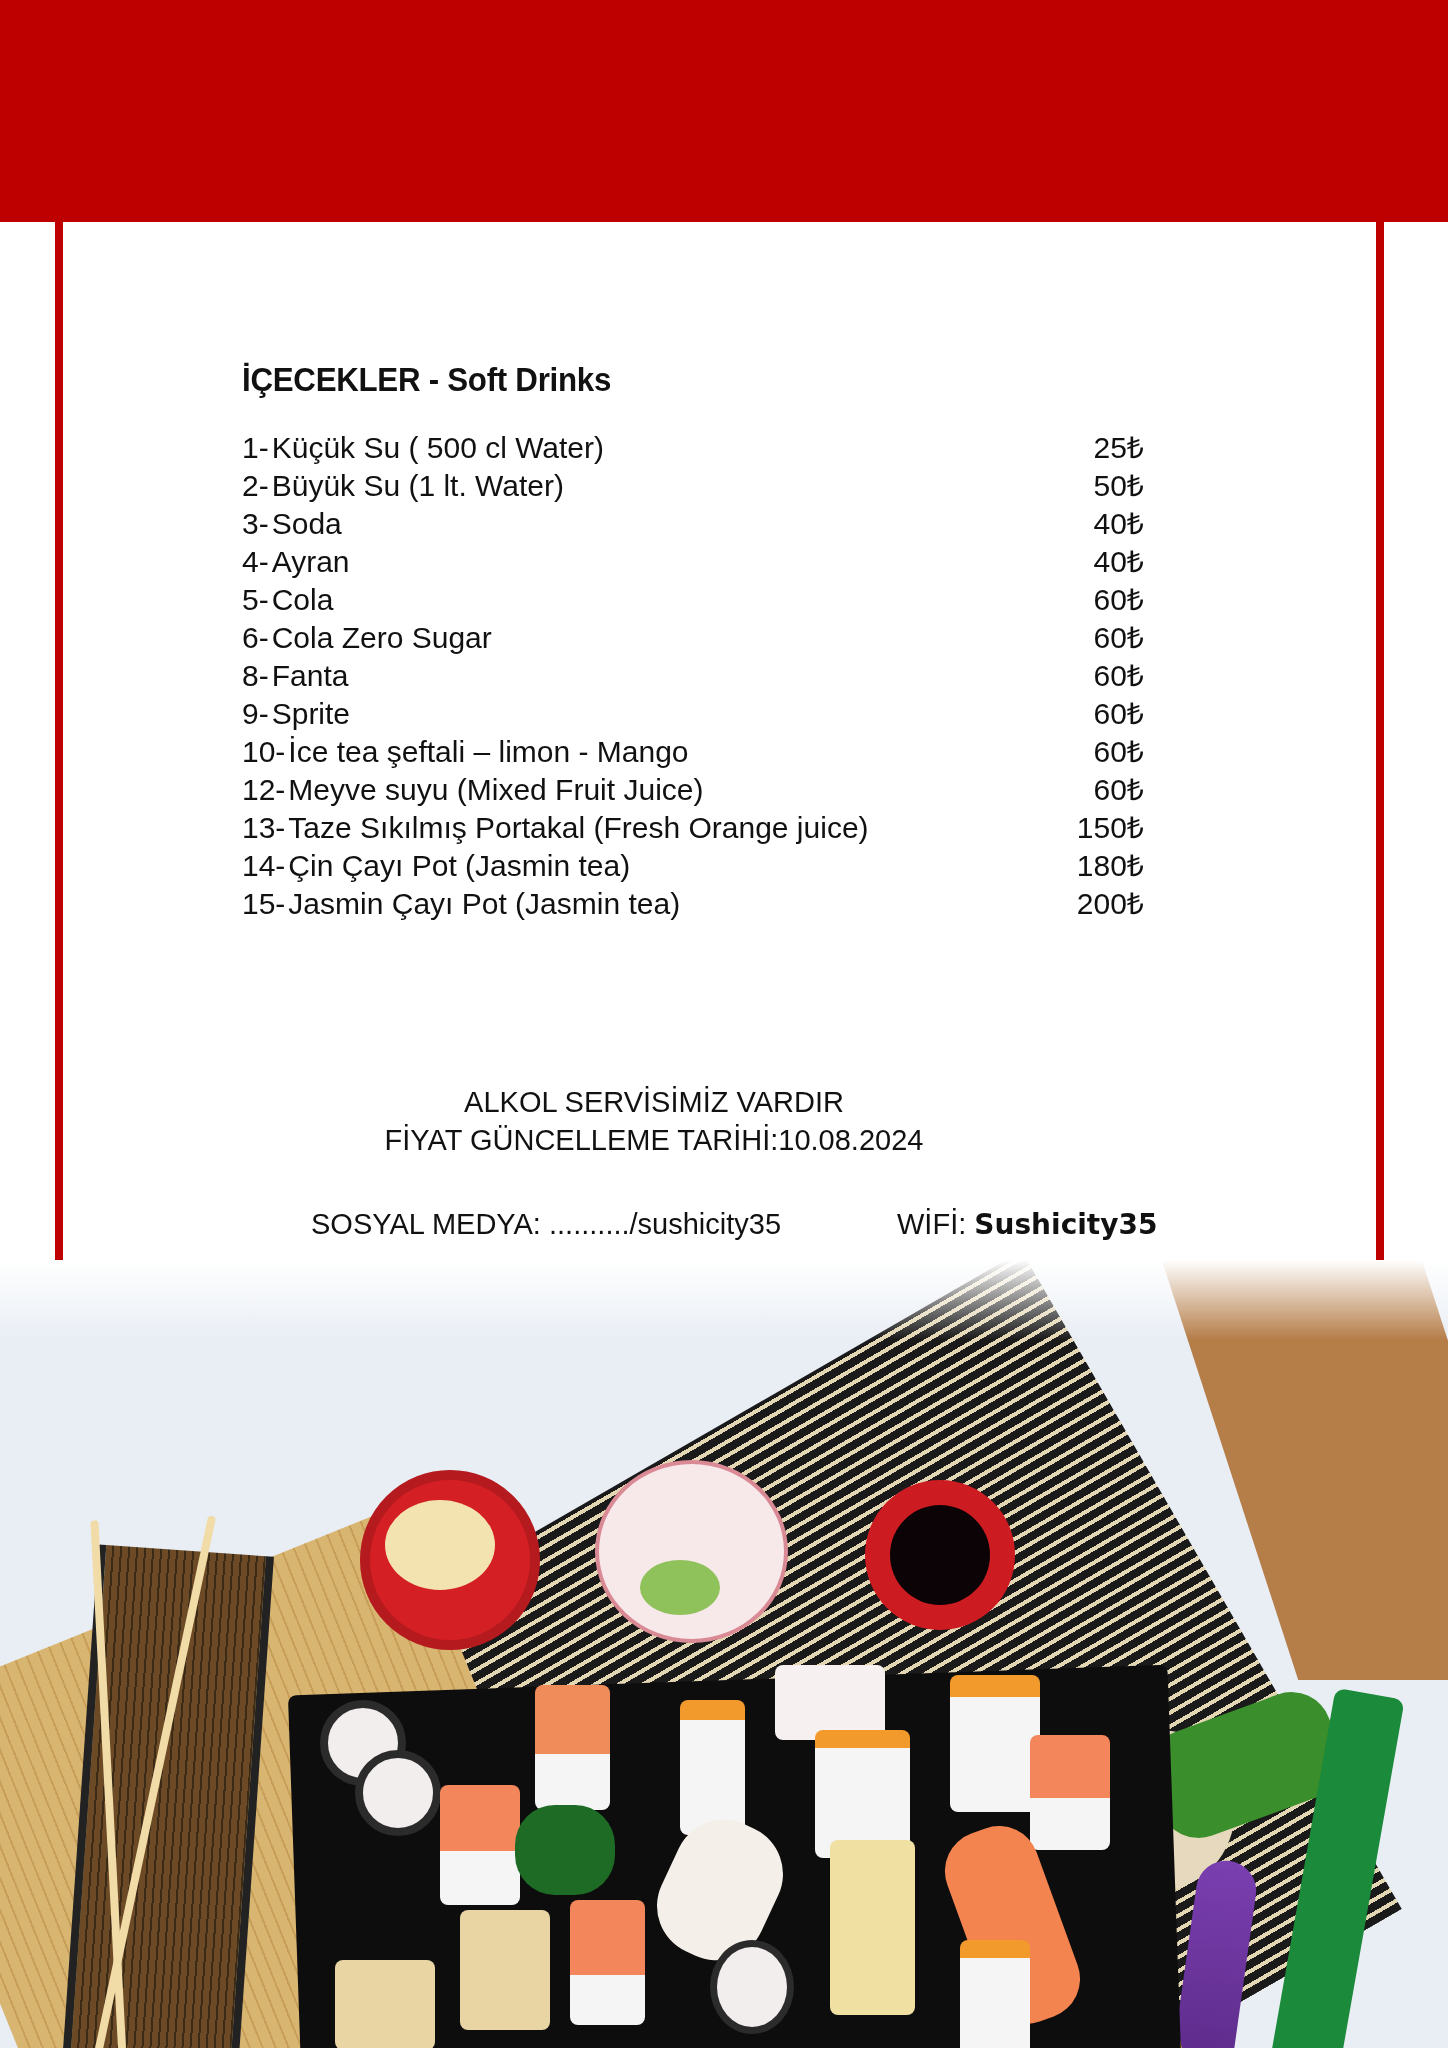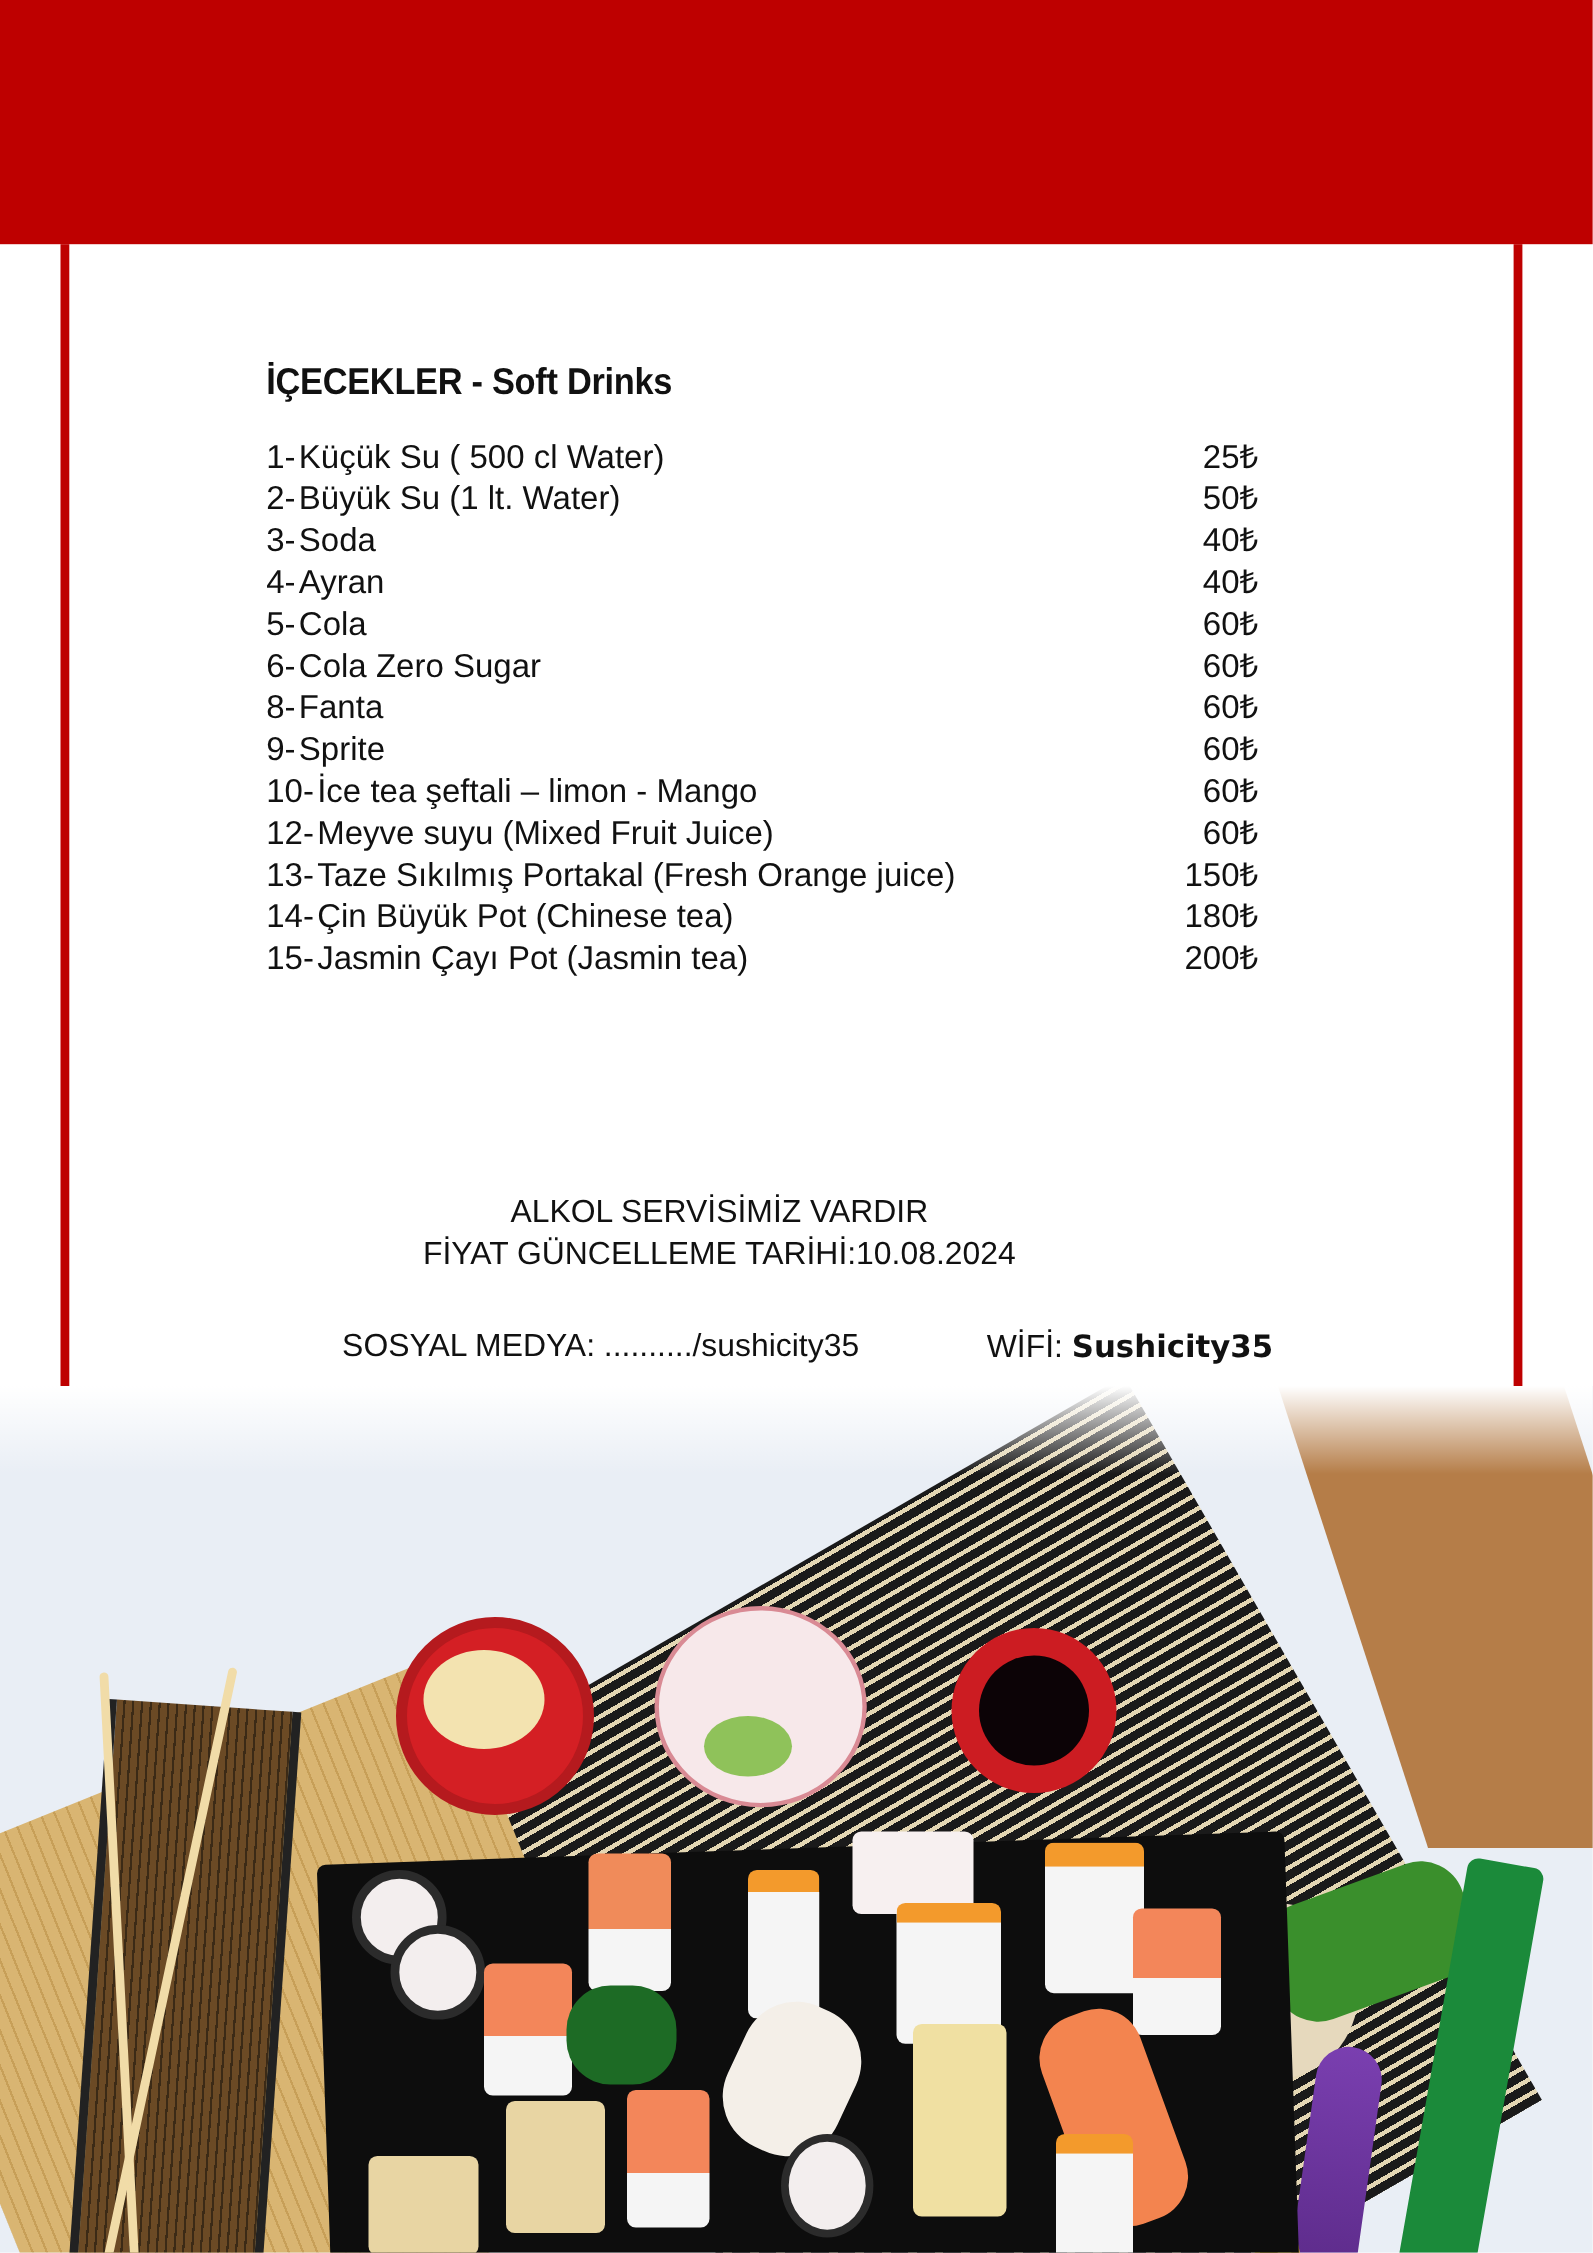--- a/index.html
+++ b/index.html
@@ -1,21 +1,21 @@
 <!DOCTYPE html>
 <html><head>
 <meta charset="utf-8">
 <style>
   html,body{margin:0;padding:0;}
   body{width:1448px;height:2048px;position:relative;overflow:hidden;background:#ffffff;font-family:"Liberation Sans",sans-serif;color:#111;}
   .top-band{position:absolute;left:0;top:0;width:1448px;height:222px;background:#be0000;}
   .side-bar{position:absolute;background:#be0000;width:8px;}
   .bar-left{left:55px;top:222px;height:1246px;}
   .bar-right{left:1376px;top:222px;height:1215px;}
-  .menu{position:absolute;left:242px;top:328px;width:900px;}
+  .menu{position:absolute;left:242px;top:360px;width:900px;}
   .title{font-weight:bold;font-size:34px;letter-spacing:-0.3px;margin:0 0 30px 0;transform:scaleX(0.92);transform-origin:left;}
   .item{position:relative;height:38px;font-size:30px;line-height:38px;}
   .item .num{display:inline-block;}
   .item .name{display:inline-block;margin-left:3px;}
   .item .price{position:absolute;right:-2px;top:0;text-align:left;}
   .notes{position:absolute;left:0;width:1308px;top:1083px;text-align:center;font-size:29px;line-height:38px;}
   .social{position:absolute;top:1208px;font-size:29px;}
   .social-left{left:267px;margin-left:44px;}
   .social-right{left:897px;}
   .wifi-val{font-weight:bold;font-family:"DejaVu Sans",sans-serif;font-size:28px;}
@@ -49,21 +49,21 @@
     <div class="item"><span class="num">2-</span><span class="name">Büyük Su (1 lt. Water)</span><span class="price">50₺</span></div>
     <div class="item"><span class="num">3-</span><span class="name">Soda</span><span class="price">40₺</span></div>
     <div class="item"><span class="num">4-</span><span class="name">Ayran</span><span class="price">40₺</span></div>
     <div class="item"><span class="num">5-</span><span class="name">Cola</span><span class="price">60₺</span></div>
     <div class="item"><span class="num">6-</span><span class="name">Cola Zero Sugar</span><span class="price">60₺</span></div>
     <div class="item"><span class="num">8-</span><span class="name">Fanta</span><span class="price">60₺</span></div>
     <div class="item"><span class="num">9-</span><span class="name">Sprite</span><span class="price">60₺</span></div>
     <div class="item"><span class="num">10-</span><span class="name">İce tea şeftali – limon - Mango</span><span class="price">60₺</span></div>
     <div class="item"><span class="num">12-</span><span class="name">Meyve suyu (Mixed Fruit Juice)</span><span class="price">60₺</span></div>
     <div class="item"><span class="num">13-</span><span class="name">Taze Sıkılmış Portakal (Fresh Orange juice)</span><span class="price">150₺</span></div>
-    <div class="item"><span class="num">14-</span><span class="name">Çin Büyük Pot (Chinese tea)</span><span class="price">180₺</span></div>
+    <div class="item"><span class="num">14-</span><span class="name">Çin Çayı Pot (Jasmin tea)</span><span class="price">180₺</span></div>
     <div class="item"><span class="num">15-</span><span class="name">Jasmin Çayı Pot (Jasmin tea)</span><span class="price">200₺</span></div>
   </div>
 </div>
 
 <div class="notes">
   <div>ALKOL SERVİSİMİZ VARDIR</div>
   <div>FİYAT GÜNCELLEME TARİHİ:10.08.2024</div>
 </div>
 
 <div class="social social-left">SOSYAL MEDYA: ........../sushicity35</div>

